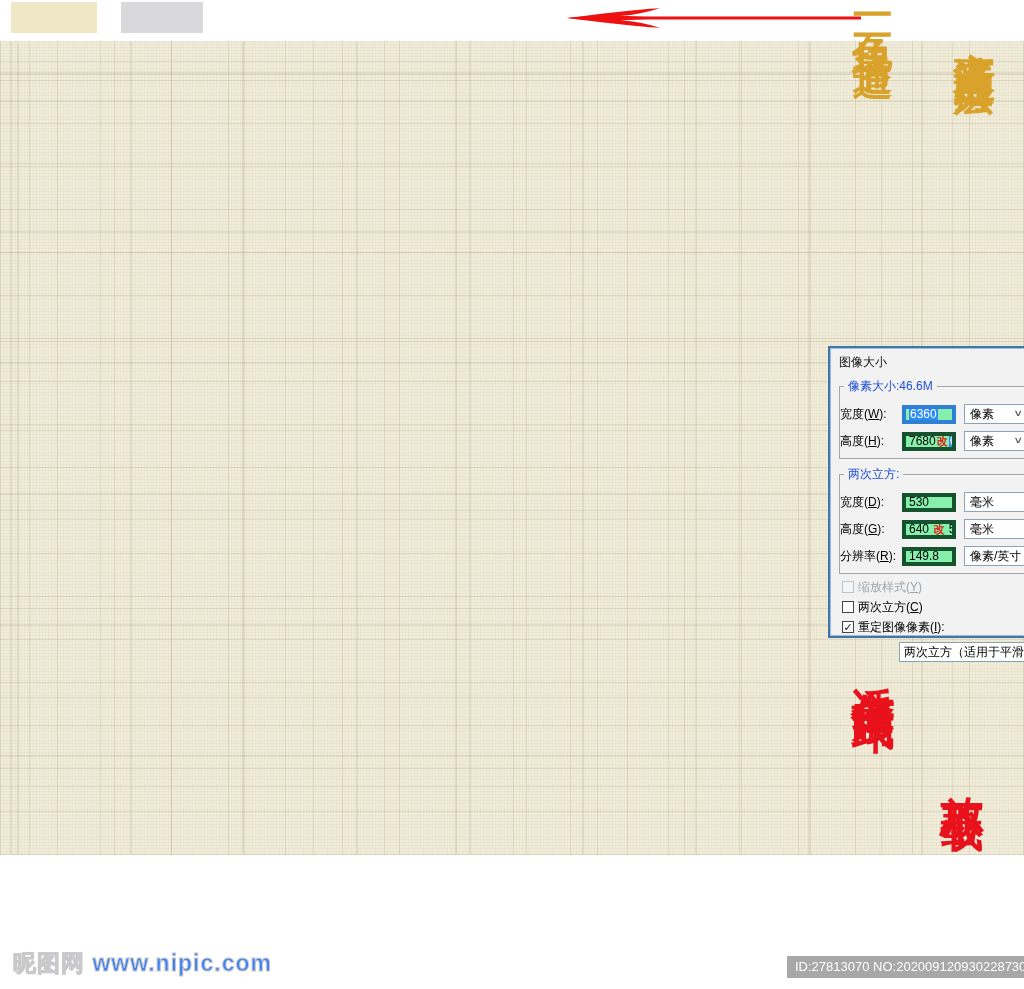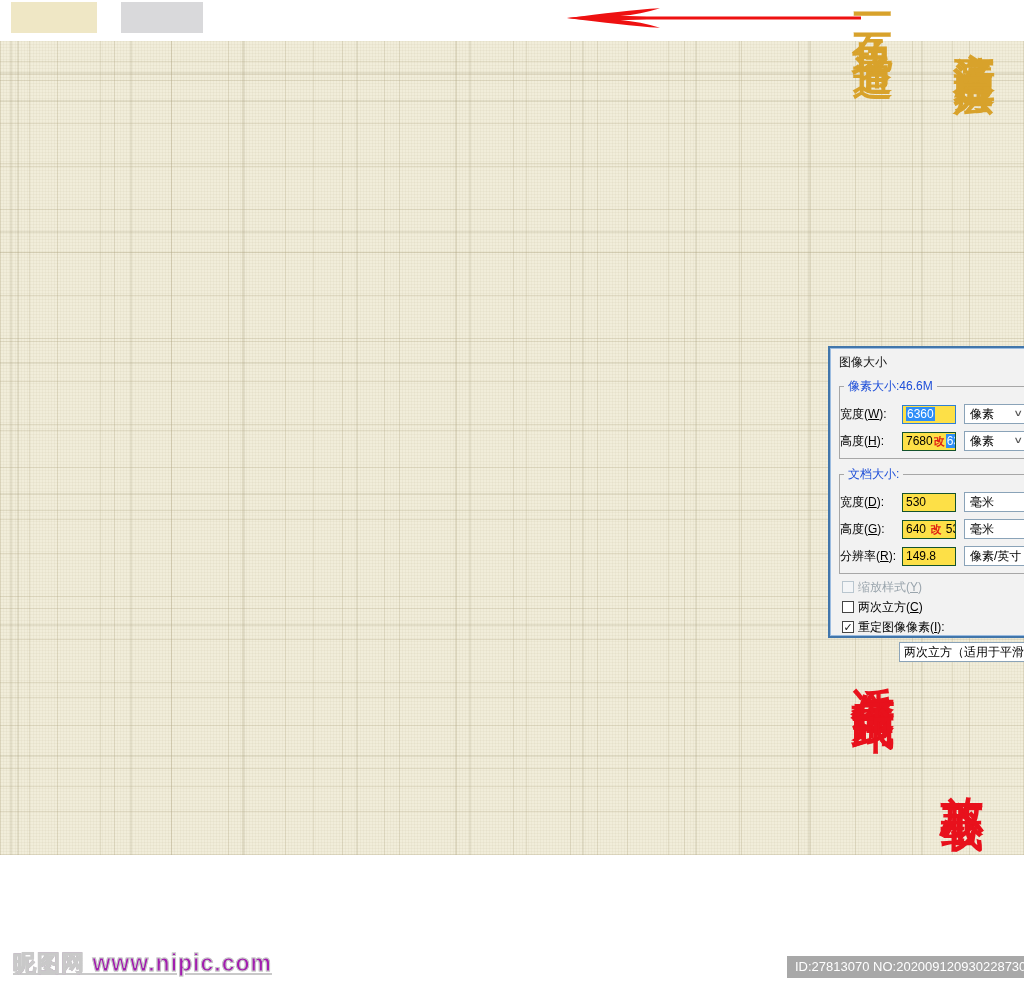--- a/index.html
+++ b/index.html
@@ -55,22 +55,22 @@
   }
   .dlg-title { padding:6px 0 0 9px; font-size:12px; color:#111; }
   fieldset {
     border:1px solid #a7a7a7; margin:7px 4px 0 9px; padding:2px 0 7px 0;
   }
   legend { font-size:12px; padding:0 4px; margin-left:4px; color:#1d4ed8; }
   .frow { display:flex; align-items:center; margin-top:7px; }
   .flabel { width:60px; text-align:left; flex:0 0 60px; }
   .u { text-decoration:underline; }
   .tbox {
-    margin-left:2px; width:54px; height:19px; background:#fde047;
-    border:1px solid #14532d; display:flex; align-items:center;
+    margin-left:2px; width:54px; height:19px; background:#86efac;
+    border:4px solid #14532d; display:flex; align-items:center;
     padding-left:3px; overflow:hidden; white-space:nowrap; font-size:12px;
   }
   .tbox.focus { border-color:#2f7fd4; }
   .sel { background:#2e8ef7; color:#fff; padding:0 1px; }
   .edit-mark { color:#e02314; font-size:11px; font-weight:bold; padding:0 1px; }
   .combo {
     margin-left:8px; height:20px; background:#fff; border:1px solid #8aa3b8;
     position:relative; display:flex; align-items:center; padding-left:5px;
     overflow:hidden; white-space:nowrap; font-size:12px;
   }
@@ -90,22 +90,22 @@
   .opt-row.disabled .cbox { border-color:#b9c6cf; background:#f3f5f7; }
   .resample-combo {
     margin:8px 0 0 69px; width:150px; height:20px; background:#fff;
     border:1px solid #8aa3b8; display:flex; align-items:center;
     padding-left:4px; overflow:hidden; white-space:nowrap; font-size:12px;
   }
 
   
   .watermark {
     position:absolute; left:13px; top:948px; font-size:23px; font-weight:bold;
-    letter-spacing:1px; color:#a21caf; -webkit-text-stroke:1px #c9c9c9;
-    text-shadow:0 0 1px #d4d4d4; z-index:2; font-family:"Liberation Sans", sans-serif;text-decoration:underline;
+    letter-spacing:1px; color:#3b82f6; -webkit-text-stroke:1px #c9c9c9;
+    text-shadow:0 0 1px #d4d4d4; z-index:2; font-family:"Liberation Sans", sans-serif;
   }
   .id-bar {
     position:absolute; left:787px; top:956px; width:237px; height:22px;
     background:rgba(156,156,156,0.88); color:#fff; font-size:13px;
     line-height:22px; padding-left:8px; white-space:nowrap; z-index:4;
     overflow:hidden;
   }
 </style>
 </head>
 <body>
@@ -158,21 +158,21 @@
             <span class="sel">6360</span>
           </span>
         <span class="combo combo-px">
             <span>像素</span>
             <span class="chev">∨</span>
           </span>
       </div>
     </fieldset>
 
     <fieldset>
-      <legend>文档大小:</legend>
+      <legend>两次立方:</legend>
 
       <div class="frow">
         <span class="flabel"><span>宽度(</span><span class="u">D</span><span>):</span></span>
         <span class="tbox">
             <span>530</span>
           </span>
         <span class="combo combo-mm">
             <span>毫米</span>
           </span>
       </div>

